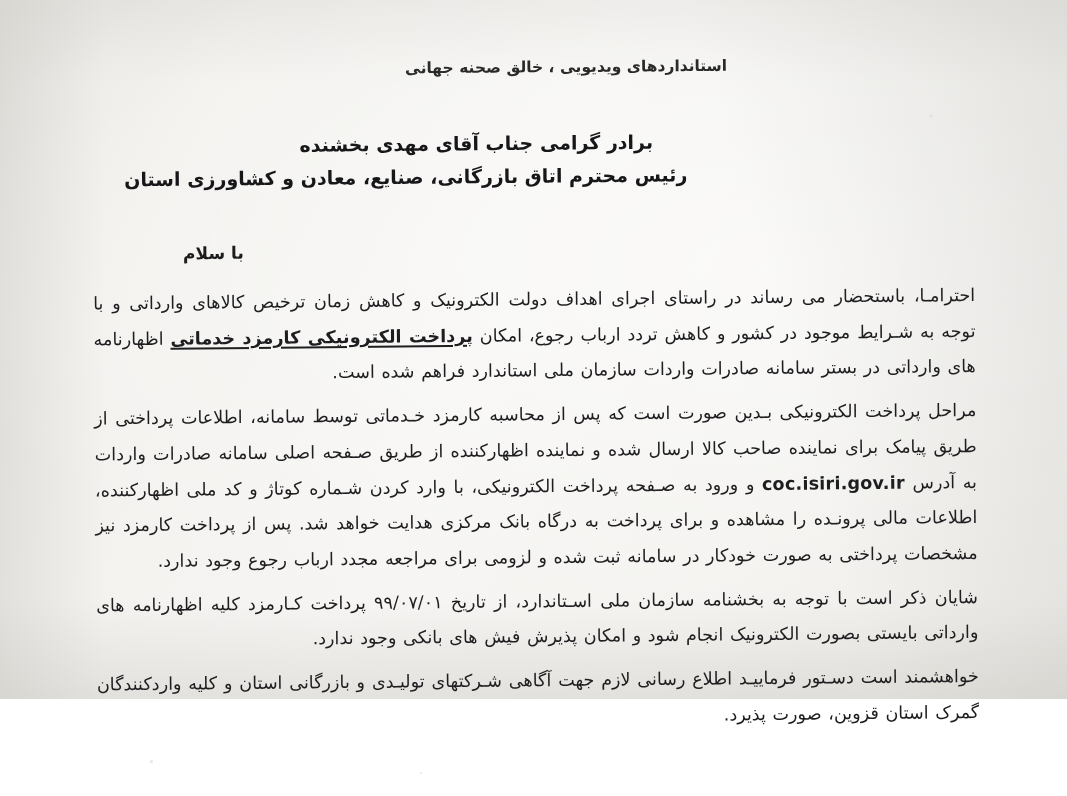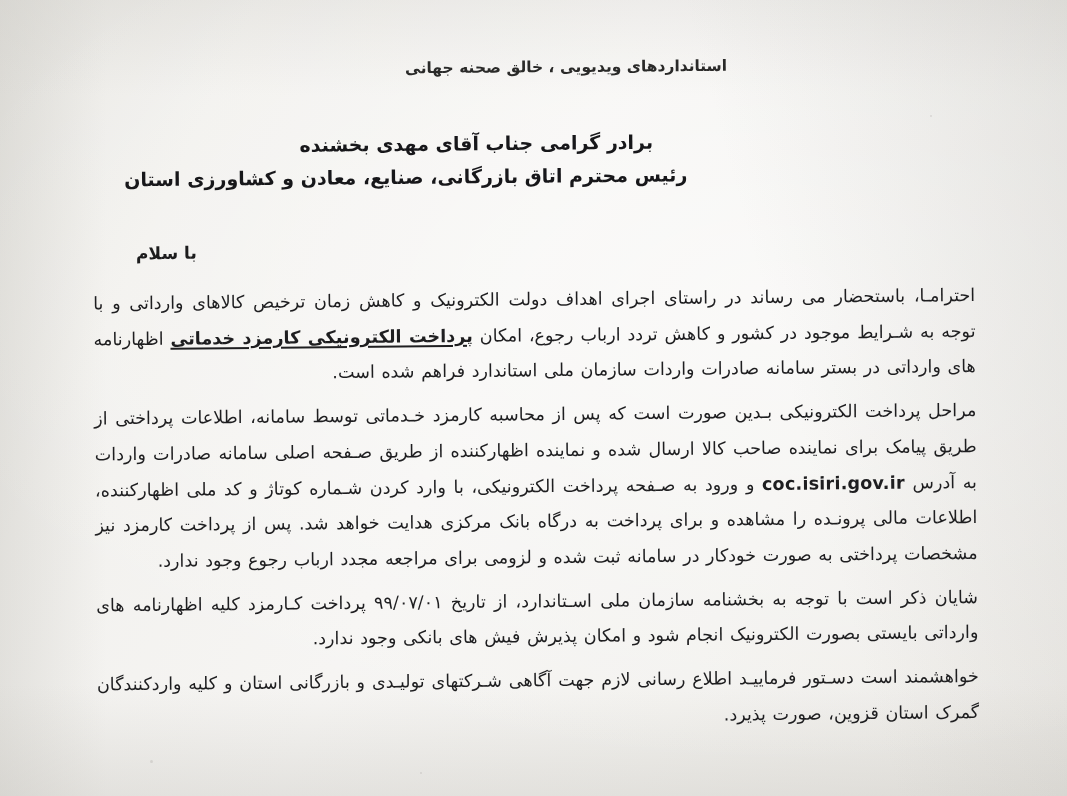--- a/index.html
+++ b/index.html
@@ -11,21 +11,21 @@
     height: 796px;
     overflow: hidden;
     background: #ffffff;
     font-family: "DejaVu Sans", "Liberation Sans", sans-serif;
   }
 
   
   .page {
     position: relative;
     width: 1067px;
-    height: 796px;
+    height: 699px;
     background:
       linear-gradient(115deg, #e9e8e4 0%, #f2f1ee 18%, #f6f5f3 45%, #f3f2ef 70%, #eceae6 100%);
   }
   
   .page::before {
     content: "";
     position: absolute;
     inset: 0;
     background:
       radial-gradient(130% 95% at 72% 38%, rgba(255,255,255,0.55) 0%, rgba(255,255,255,0.0) 62%),
@@ -76,21 +76,21 @@
     white-space: nowrap;
   }
   .addressee .line2 {
     margin-right: -34px;
   }
 
   
   .salutation {
     position: absolute;
     top: 243px;
-    right: 870px;
+    right: 823px;
     font-size: 17px;
     font-weight: 600;
     color: #1c1c1d;
     transform: rotate(-0.5deg);
     white-space: nowrap;
   }
 
   
   .body-block {
     position: absolute;

